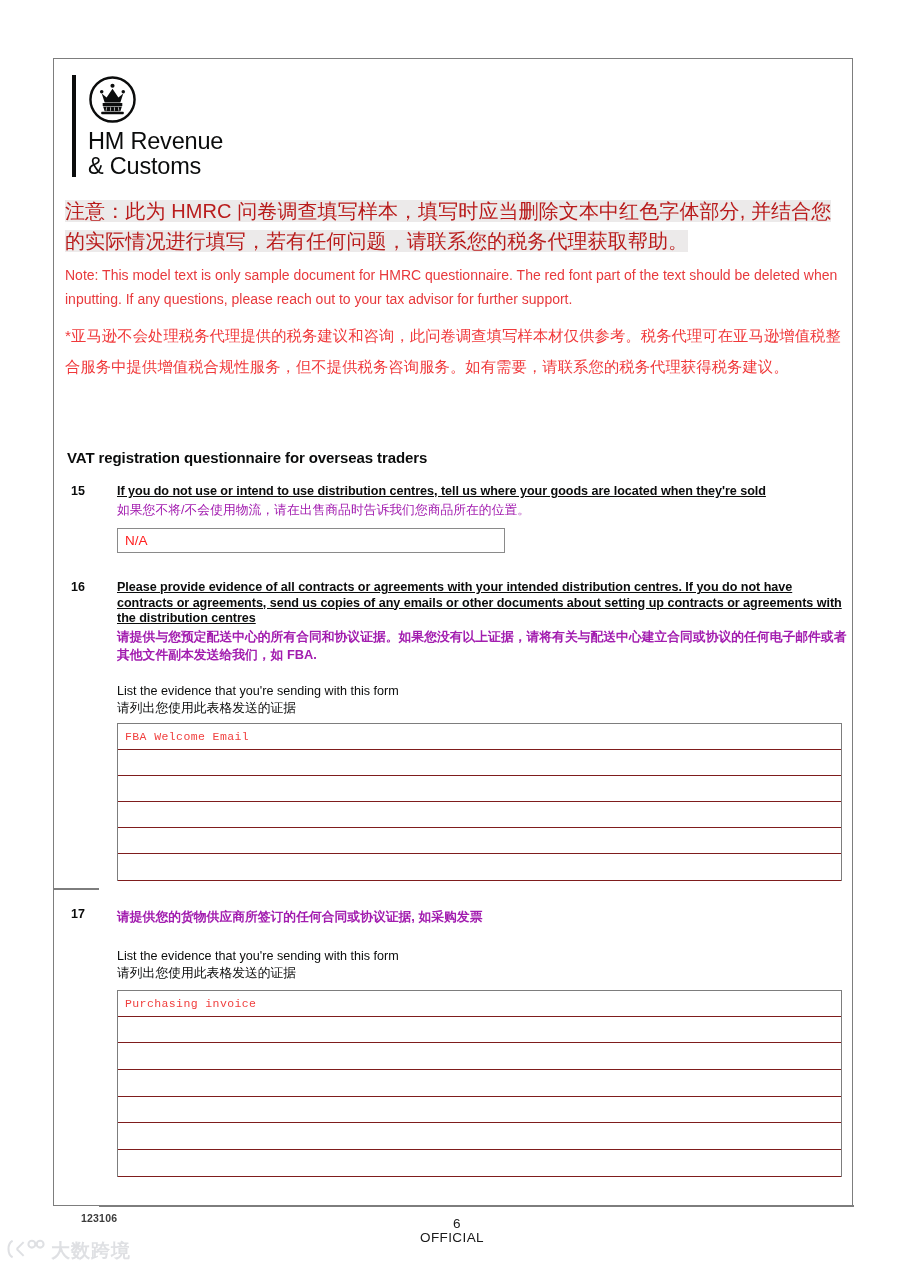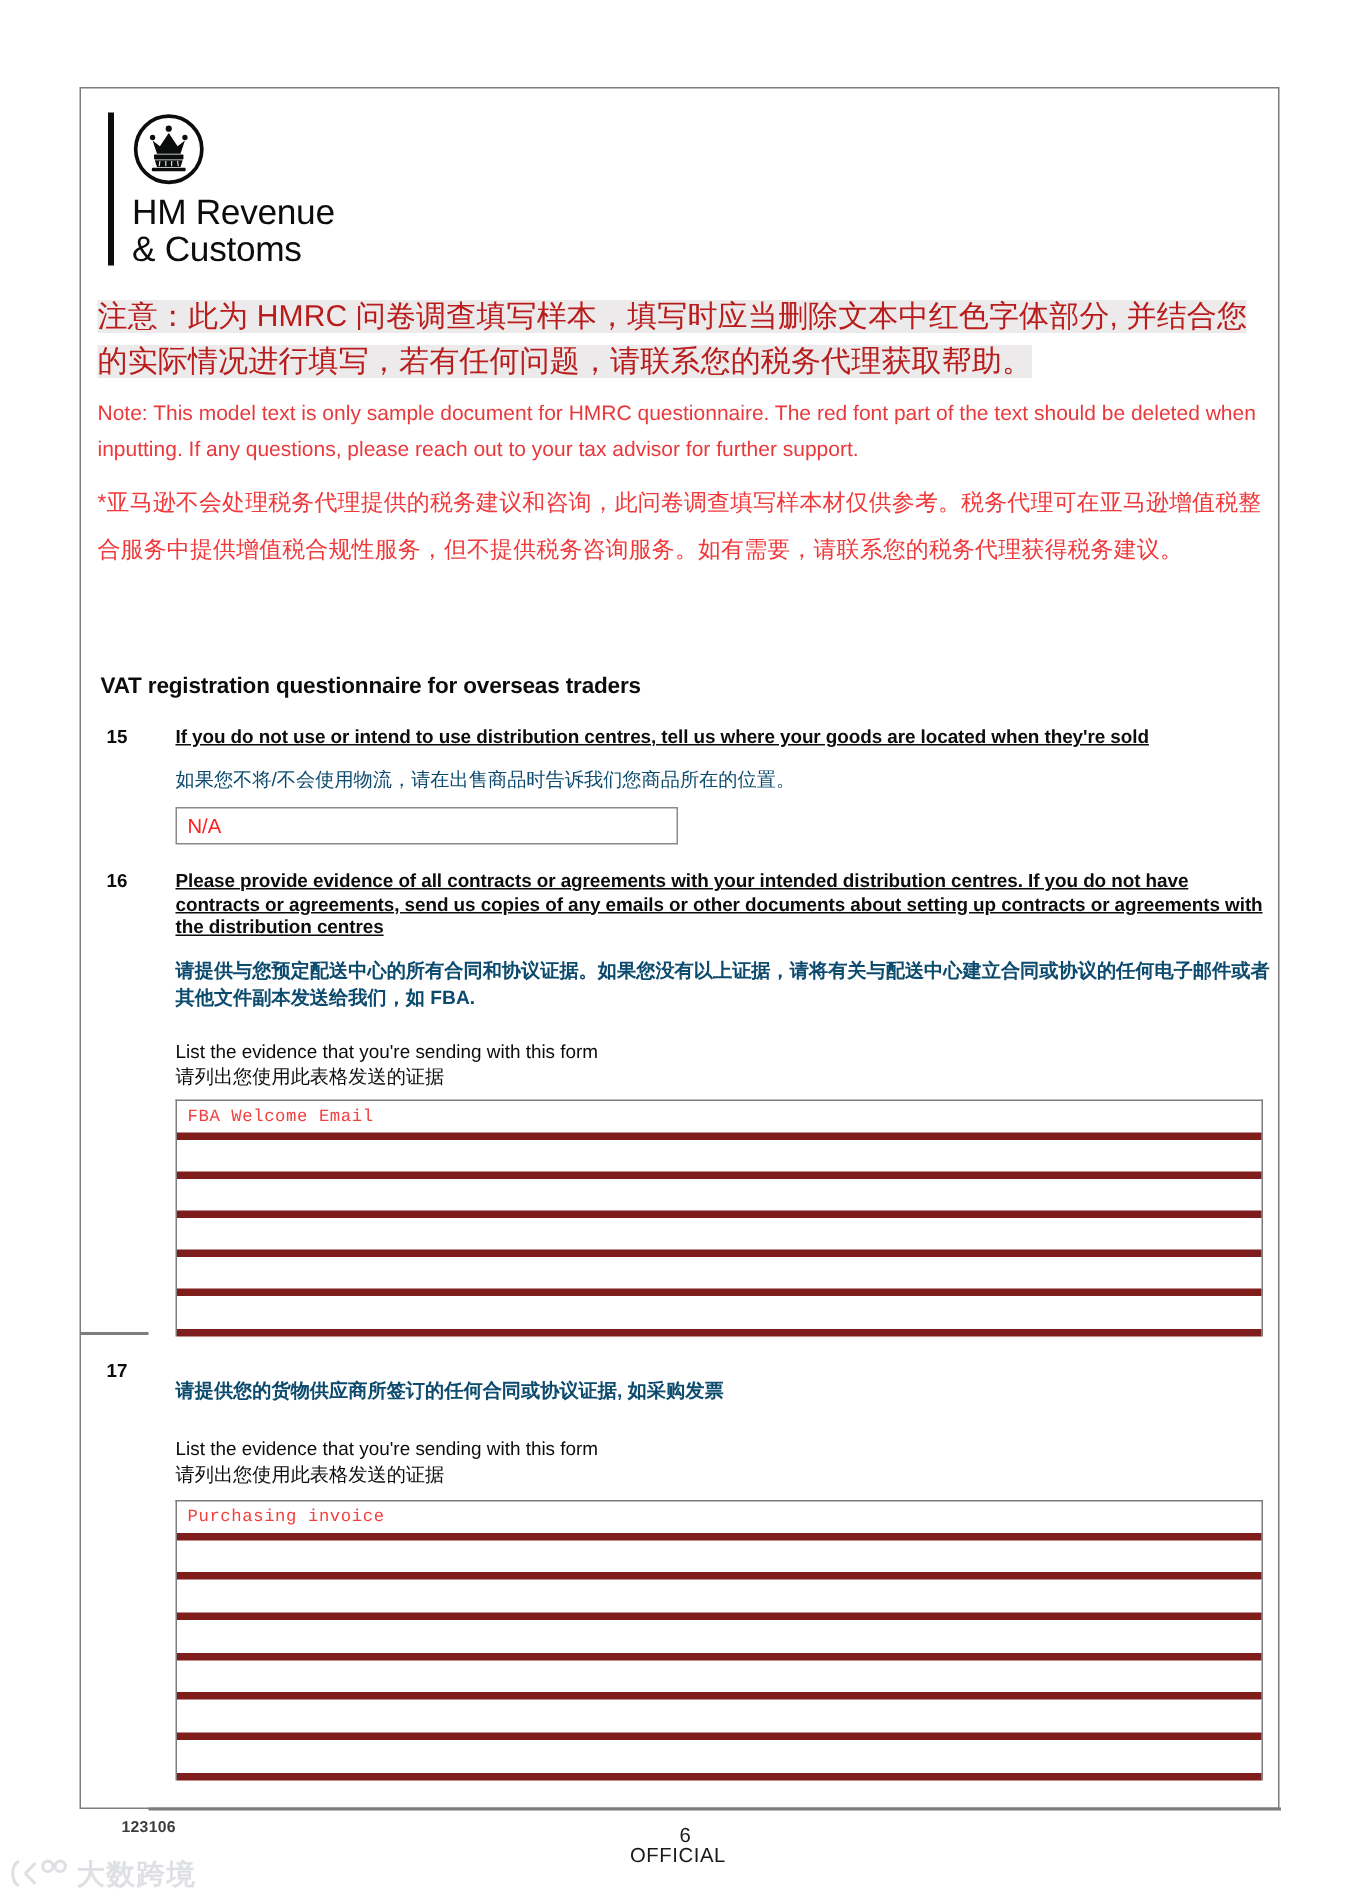--- a/index.html
+++ b/index.html
@@ -114,22 +114,22 @@
     font-size: 12.6px;
     font-weight: bold;
     line-height: 15.5px;
     color: #0b0c0c;
     letter-spacing: -0.05px;
     text-decoration: underline;
   }
   .q-cn {
     font-size: 12.8px;
     line-height: 18px;
-    color: #0c4a6e;
-    margin-top: 11px;
+    color: #a21caf;
+    margin-top: 1px;
   }
   .q-cn.bold { font-weight: bold; }
 
   .sub-label {
     margin-top: 20px;
   }
   .sub-en {
     font-size: 12.6px;
     line-height: 15px;
     color: #0b0c0c;
@@ -157,21 +157,21 @@
   }
 
   
   .evidence-table {
     border: 1px solid #7d7d7d;
     border-bottom: none;
     box-sizing: border-box;
     background: #fff;
   }
   .evidence-row {
-    border-bottom: 5px solid #7f1d1d;
+    border-bottom: 1px solid #7f1d1d;
     box-sizing: border-box;
     display: flex;
     align-items: center;
     padding-left: 7px;
   }
   .evidence-text {
     font-family: "Liberation Mono", monospace;
     font-size: 11.5px;
     color: #f0403f;
     letter-spacing: 0.4px;
@@ -291,21 +291,21 @@
     <div class="cn-notice2">*亚马逊不会处理税务代理提供的税务建议和咨询，此问卷调查填写样本材仅供参考。税务代理可在亚马逊增值税整合服务中提供增值税合规性服务，但不提供税务咨询服务。如有需要，请联系您的税务代理获得税务建议。</div>
   </div>
 
   <div id="form-title">VAT registration questionnaire for overseas traders</div>
 
   <div class="question" style="top:425px;">
     <div class="q-num">15</div>
     <div class="q-body">
       <div class="q-en">If you do not use or intend to use distribution centres, tell us where your goods are located when they're sold</div>
       <div class="q-cn">如果您不将/不会使用物流，请在出售商品时告诉我们您商品所在的位置。</div>
-      <div class="answer-box" style="width:335px; margin-top:9px;">
+      <div class="answer-box" style="width:388px; margin-top:9px;">
         <span class="answer-text">N/A</span>
       </div>
     </div>
   </div>
 
   <div class="question" style="top:521px;">
     <div class="q-num">16</div>
     <div class="q-body">
       <div class="q-en">Please provide evidence of all contracts or agreements with your intended distribution centres. If you do not have contracts or agreements, send us copies of any emails or other documents about setting up contracts or agreements with the distribution centres</div>
       <div class="q-cn bold">请提供与您预定配送中心的所有合同和协议证据。如果您没有以上证据，请将有关与配送中心建立合同或协议的任何电子邮件或者其他文件副本发送给我们，如 FBA.</div>

